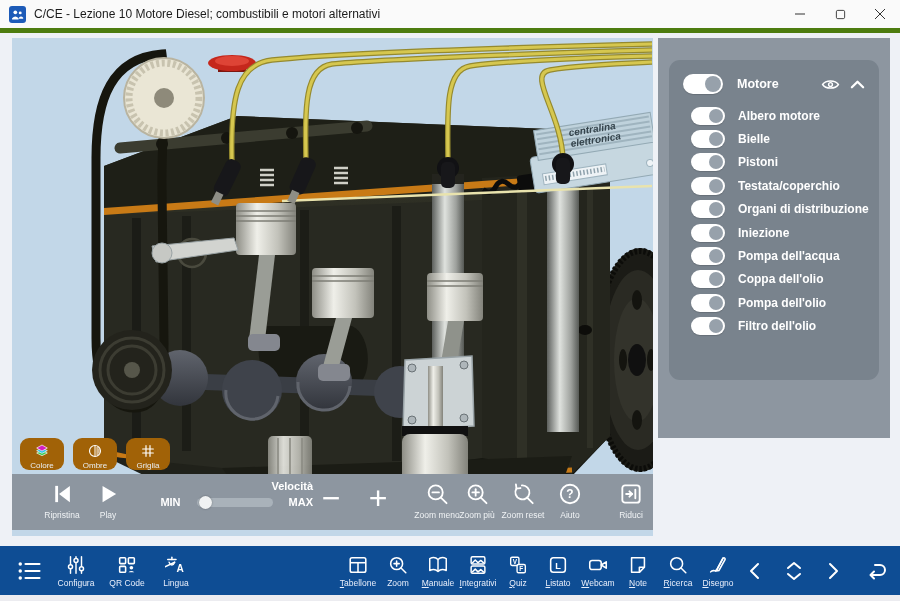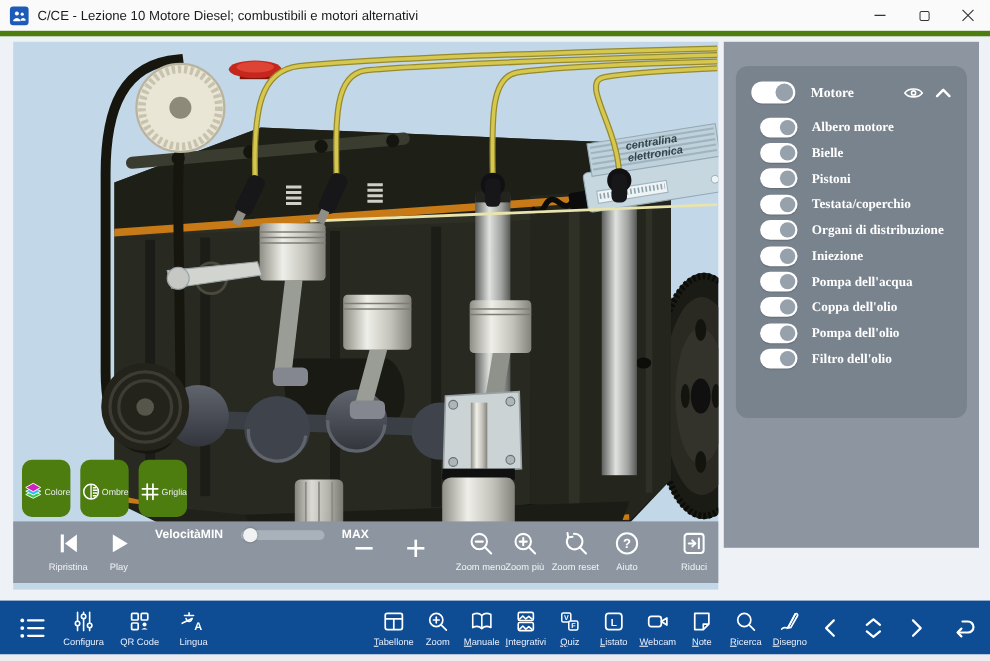--- a/index.html
+++ b/index.html
@@ -15,38 +15,38 @@
     display:flex;align-items:center;justify-content:center;flex:0 0 auto;}
   .title-text{font-size:12px;color:#1b1b1b;white-space:nowrap;}
   .win-controls{margin-left:auto;display:flex;height:100%;}
   .win-btn{width:40px;height:100%;display:flex;align-items:center;justify-content:center;
     font-size:13px;color:#333;}
   
   .viewport{position:absolute;left:12px;top:38px;width:641px;height:498px;background:#c2d7e8;}
   .engine-svg{position:absolute;left:0;top:0;}
   
   .view-btns{position:absolute;left:8px;bottom:66px;display:flex;gap:9px;}
-  .vbtn{width:44px;height:52px;border-radius:9px;background:#4d7c0f;display:flex;flex-direction:row;
+  .vbtn{width:44px;height:32px;border-radius:9px;background:#a16207;display:flex;flex-direction:column;
     align-items:center;justify-content:flex-start;padding-top:5px;box-sizing:border-box;}
   .vbtn .vlabel{font-size:8px;color:#e9edf0;margin-top:2px;}
   
   .ctrlbar{position:absolute;left:0;bottom:6px;width:641px;height:56px;background:#8d96a0;}
   .ctl{position:absolute;top:7px;transform:translateX(-50%);display:flex;flex-direction:column;
     align-items:center;color:#fff;}
   .ctl .clabel{font-size:8.5px;color:#f0f3f5;margin-top:3px;white-space:nowrap;}
   .bigsign{font-size:32px;font-weight:200;line-height:30px;color:#fff;}
-  .vel-wrap{position:absolute;left:129px;top:6px;width:160px;display:flex;flex-direction:row;align-items:flex-start;}
+  .vel-wrap{position:absolute;left:141px;top:6px;width:160px;display:flex;flex-direction:column;align-items:flex-end;}
   .vel-title{font-size:11px;font-weight:bold;color:#fff;margin-bottom:4px;}
   .vel-row{display:flex;align-items:center;gap:16px;}
   .minmax{font-size:11px;font-weight:bold;color:#fff;}
   .slider{width:76px;height:9px;border-radius:5px;background:#a9b2ba;position:relative;}
   .slider-knob{position:absolute;top:-2px;width:13px;height:13px;border-radius:50%;
     background:#f0f2f3;box-shadow:0 0 2px rgba(0,0,0,.35);}
   
-  .sidebar{position:absolute;left:658px;top:38px;width:232px;height:460px;background:#8d96a0;font-family:Liberation Serif, serif;}
+  .sidebar{position:absolute;left:658px;top:38px;width:232px;height:400px;background:#8d96a0;}
   .panel{position:absolute;left:11px;top:22px;width:210px;height:320px;background:#79838d;border-radius:11px;
     padding:12px 12px 10px 12px;box-sizing:border-box;}
   .p-head{display:flex;align-items:center;margin:2px 2px 10px 2px;}
   .toggle{width:34px;height:18px;border-radius:9px;background:#fff;position:relative;flex:0 0 auto;
     box-shadow:0 1px 1px rgba(0,0,0,.15);}
   .toggle::after{content:"";position:absolute;right:2px;top:2px;width:14px;height:14px;border-radius:50%;background:#97a1ab;}
   .toggle.big{width:40px;height:20px;border-radius:10px;}
   .toggle.big::after{width:16px;height:16px;}
   .p-title{font-size:12.5px;font-weight:bold;color:#fff;margin-left:14px;}
   .p-head .spacer{flex:1;}

